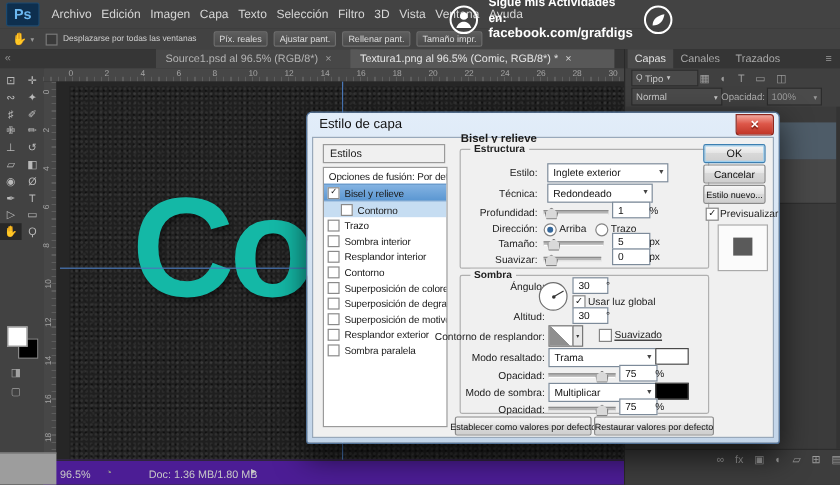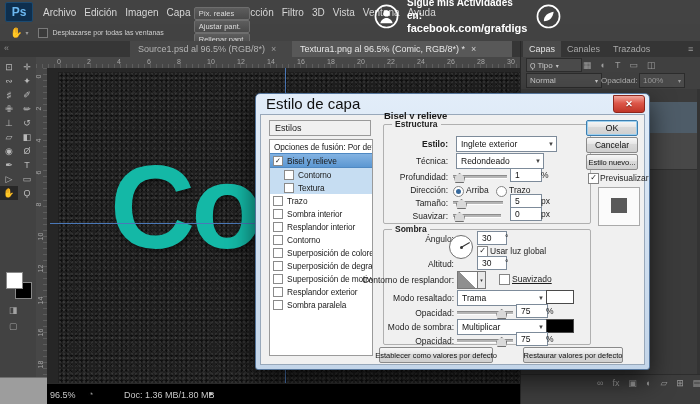--- a/index.html
+++ b/index.html
@@ -45,27 +45,27 @@
   #canvas-text{left:110px;top:148px;font-size:118px;font-weight:bold;letter-spacing:-4px;color:#14b8a6;line-height:1;
      text-shadow:2px 3px 4px rgba(0,0,0,.4);z-index:2;}
   .guide{background:#4a78b8;z-index:3;}
   
   #layers{left:520px;top:41px;width:180px;height:363px;background:#404040;border-left:1px solid #292929;}
   .ptab{position:absolute;top:0;height:16px;font-size:9px;color:#a8a8a8;display:flex;align-items:center;padding:0 6px;}
   .ptab.on{background:#4a4a4a;color:#e2e2e2;}
   .darkcombo{background:#4a4a4a;border:1px solid #2c2c2c;color:#c6c6c6;font-size:8px;display:flex;align-items:center;padding:0 3px;}
   .picon{color:#9c9c9c;font-size:9px;}
   
-  #statusbar{left:36px;top:383px;width:484px;height:21px;background:#000000;border-top:1px solid #292929;color:#c8c8c8;font-size:9px;}
+  #statusbar{left:36px;top:383px;width:484px;height:21px;background:#4c1d95;border-top:1px solid #292929;color:#c8c8c8;font-size:9px;}
   #corner{left:0;top:377px;width:47px;height:27px;background:#9d9d9d;border-top:1px solid #6f6f6f;z-index:5;}
   
   #dialog{left:255px;top:93px;width:393px;height:275px;z-index:30;
      background:linear-gradient(#e2edf9,#c3d5e9);border:1px solid #54749a;border-radius:5px 5px 3px 3px;
      box-shadow:0 10px 26px rgba(0,0,0,.65);}
-  #dlg-title{left:0;top:0;width:100%;height:20px;font-size:15px;color:#101010;line-height:20px;padding-left:10px;}
+  #dlg-title{left:0;top:0;width:100%;height:20px;font-size:11px;color:#101010;line-height:20px;padding-left:10px;}
   #dlg-close{left:357px;top:1px;width:30px;height:16px;background:linear-gradient(#f3a79d,#dd5749 45%,#c03527);
      border:1px solid #8e261c;border-radius:0 3px 3px 3px;color:#fff;font-size:9px;font-weight:bold;
      display:flex;align-items:center;justify-content:center;text-shadow:0 1px 1px #7a1c12;}
   #dlg-body{left:4px;top:20px;width:383px;height:249px;background:#f0f0f0;border:1px solid #98a8ba;}
   .lbl{position:absolute;font-size:8.5px;color:#1c1c1c;white-space:nowrap;}
   .rlab{position:absolute;font-size:8.5px;color:#1c1c1c;white-space:nowrap;text-align:right;}
   .grp{position:absolute;border:1px solid #b0b0b0;border-radius:2px;}
   .legend{position:absolute;top:-6px;left:8px;background:#f0f0f0;padding:0 3px;font-size:8.5px;font-weight:bold;color:#222;}
   .combo{position:absolute;background:#fff;border:1px solid #7d8b9a;font-size:8.5px;color:#111;
          display:flex;align-items:center;padding-left:4px;white-space:nowrap;}
@@ -112,21 +112,21 @@
         <span class="menu-item">Ventana</span>
         <span class="menu-item">Ayuda</span>
       </div>
   </div>
 
   <div class="a" id="optionsbar">
     <span style="margin-left:10px;font-size:10px;color:#cfcfcf;">✋</span>
     <span style="font-size:6px;color:#9a9a9a;margin-left:3px;">▾</span>
     <span class="dcheck"></span>
     <span style="font-size:7px;white-space:nowrap;">Desplazarse por todas las ventanas</span>
-    <div id="opt-buttons" style="display:flex;margin-left:30px;flex-direction:column;">
+    <div id="opt-buttons" style="display:flex;margin-left:14px;">
         <span class="opt-btn">Píx. reales</span>
         <span class="opt-btn">Ajustar pant.</span>
         <span class="opt-btn">Rellenar pant.</span>
         <span class="opt-btn">Tamaño impr.</span>
       </div>
   </div>
 
   <div class="a banner" style="left:360px;width:162px;">
     <svg class="bicon" viewBox="0 0 24 24">
       <circle cx="12" cy="12" r="10.6" fill="none" stroke="#fff" stroke-width="1.6"></circle>
@@ -292,24 +292,20 @@
           <span>Opciones de fusión: Por defecto</span>
         </div>
         <div class="sl-row selrow">
           <span class="cb">✓</span>
           <span>Bisel y relieve</span>
         </div>
         <div class="sl-row sub">
           <span class="cb"></span>
           <span>Contorno</span>
         </div>
-        <div class="sl-row sub">
-          <span class="cb"></span>
-          <span>Textura</span>
-        </div>
         <div class="sl-row">
           <span class="cb"></span>
           <span>Trazo</span>
         </div>
         <div class="sl-row">
           <span class="cb"></span>
           <span>Sombra interior</span>
         </div>
         <div class="sl-row">
           <span class="cb"></span>
@@ -339,21 +335,21 @@
           <span class="cb"></span>
           <span>Sombra paralela</span>
         </div>
       </div>
 
     <div class="a" style="left:128px;top:16px;font-size:9.5px;font-weight:bold;color:#1a1a1a;">Bisel y relieve</div>
 
     <div class="grp" style="left:127px;top:30px;width:206px;height:98px;">
       <span class="legend">Estructura</span>
     </div>
-    <span class="rlab" style="right:201px;top:45px;font-weight:bold;">Estilo:</span>
+    <span class="rlab" style="right:201px;top:45px;">Estilo:</span>
     <div class="combo" style="left:200px;top:42px;width:95px;height:14px;">
       <span>Inglete exterior</span>
         <span class="arr">▼</span>
     </div>
     <span class="rlab" style="right:201px;top:62px;">Técnica:</span>
     <div class="combo" style="left:200px;top:59px;width:82px;height:14px;">
       <span>Redondeado</span>
         <span class="arr">▼</span>
     </div>
     <span class="rlab" style="right:201px;top:78px;">Profundidad:</span>
@@ -430,21 +426,21 @@
     <div class="cswatch" style="left:290px;top:225px;width:26px;height:12px;background:#000000;"></div>
     <span class="rlab" style="right:195px;top:242px;">Opacidad:</span>
     <div class="slider" style="left:201px;top:242px;width:56px;height:10px;">
       <div class="track"></div>
         <div class="thumb" style="left:70%;"></div>
     </div>
     <div class="vbox" style="left:260px;top:238px;width:26px;height:12px;">75</div>
     <span class="lbl" style="left:290px;top:240px;">%</span>
 
     <div class="wbtn" style="left:123px;top:253px;width:112px;height:14px;font-size:7.5px;">Establecer como valores por defecto</div>
-    <div class="wbtn" style="left:239px;top:253px;width:98px;height:14px;font-size:7.5px;margin-left:28px;">Restaurar valores por defecto</div>
+    <div class="wbtn" style="left:239px;top:253px;width:98px;height:14px;font-size:7.5px;">Restaurar valores por defecto</div>
 
     <div class="wbtn def" style="left:330px;top:26px;width:50px;height:14px;font-size:9px;">OK</div>
     <div class="wbtn" style="left:330px;top:43px;width:50px;height:14px;font-size:8.5px;">Cancelar</div>
     <div class="wbtn" style="left:330px;top:60px;width:50px;height:14px;font-size:7.5px;">Estilo nuevo...</div>
     <span class="wcheck" style="left:332px;top:79px;">✓</span>
     <span class="lbl" style="left:344px;top:79px;">Previsualizar</span>
     <div class="a" style="left:342px;top:93px;width:40px;height:37px;background:#fbfbfb;border:1px solid #aaa;">
       <div style="position:absolute;left:12px;top:10px;width:16px;height:15px;background:#5a5a5a;"></div>
     </div>
   </div>

